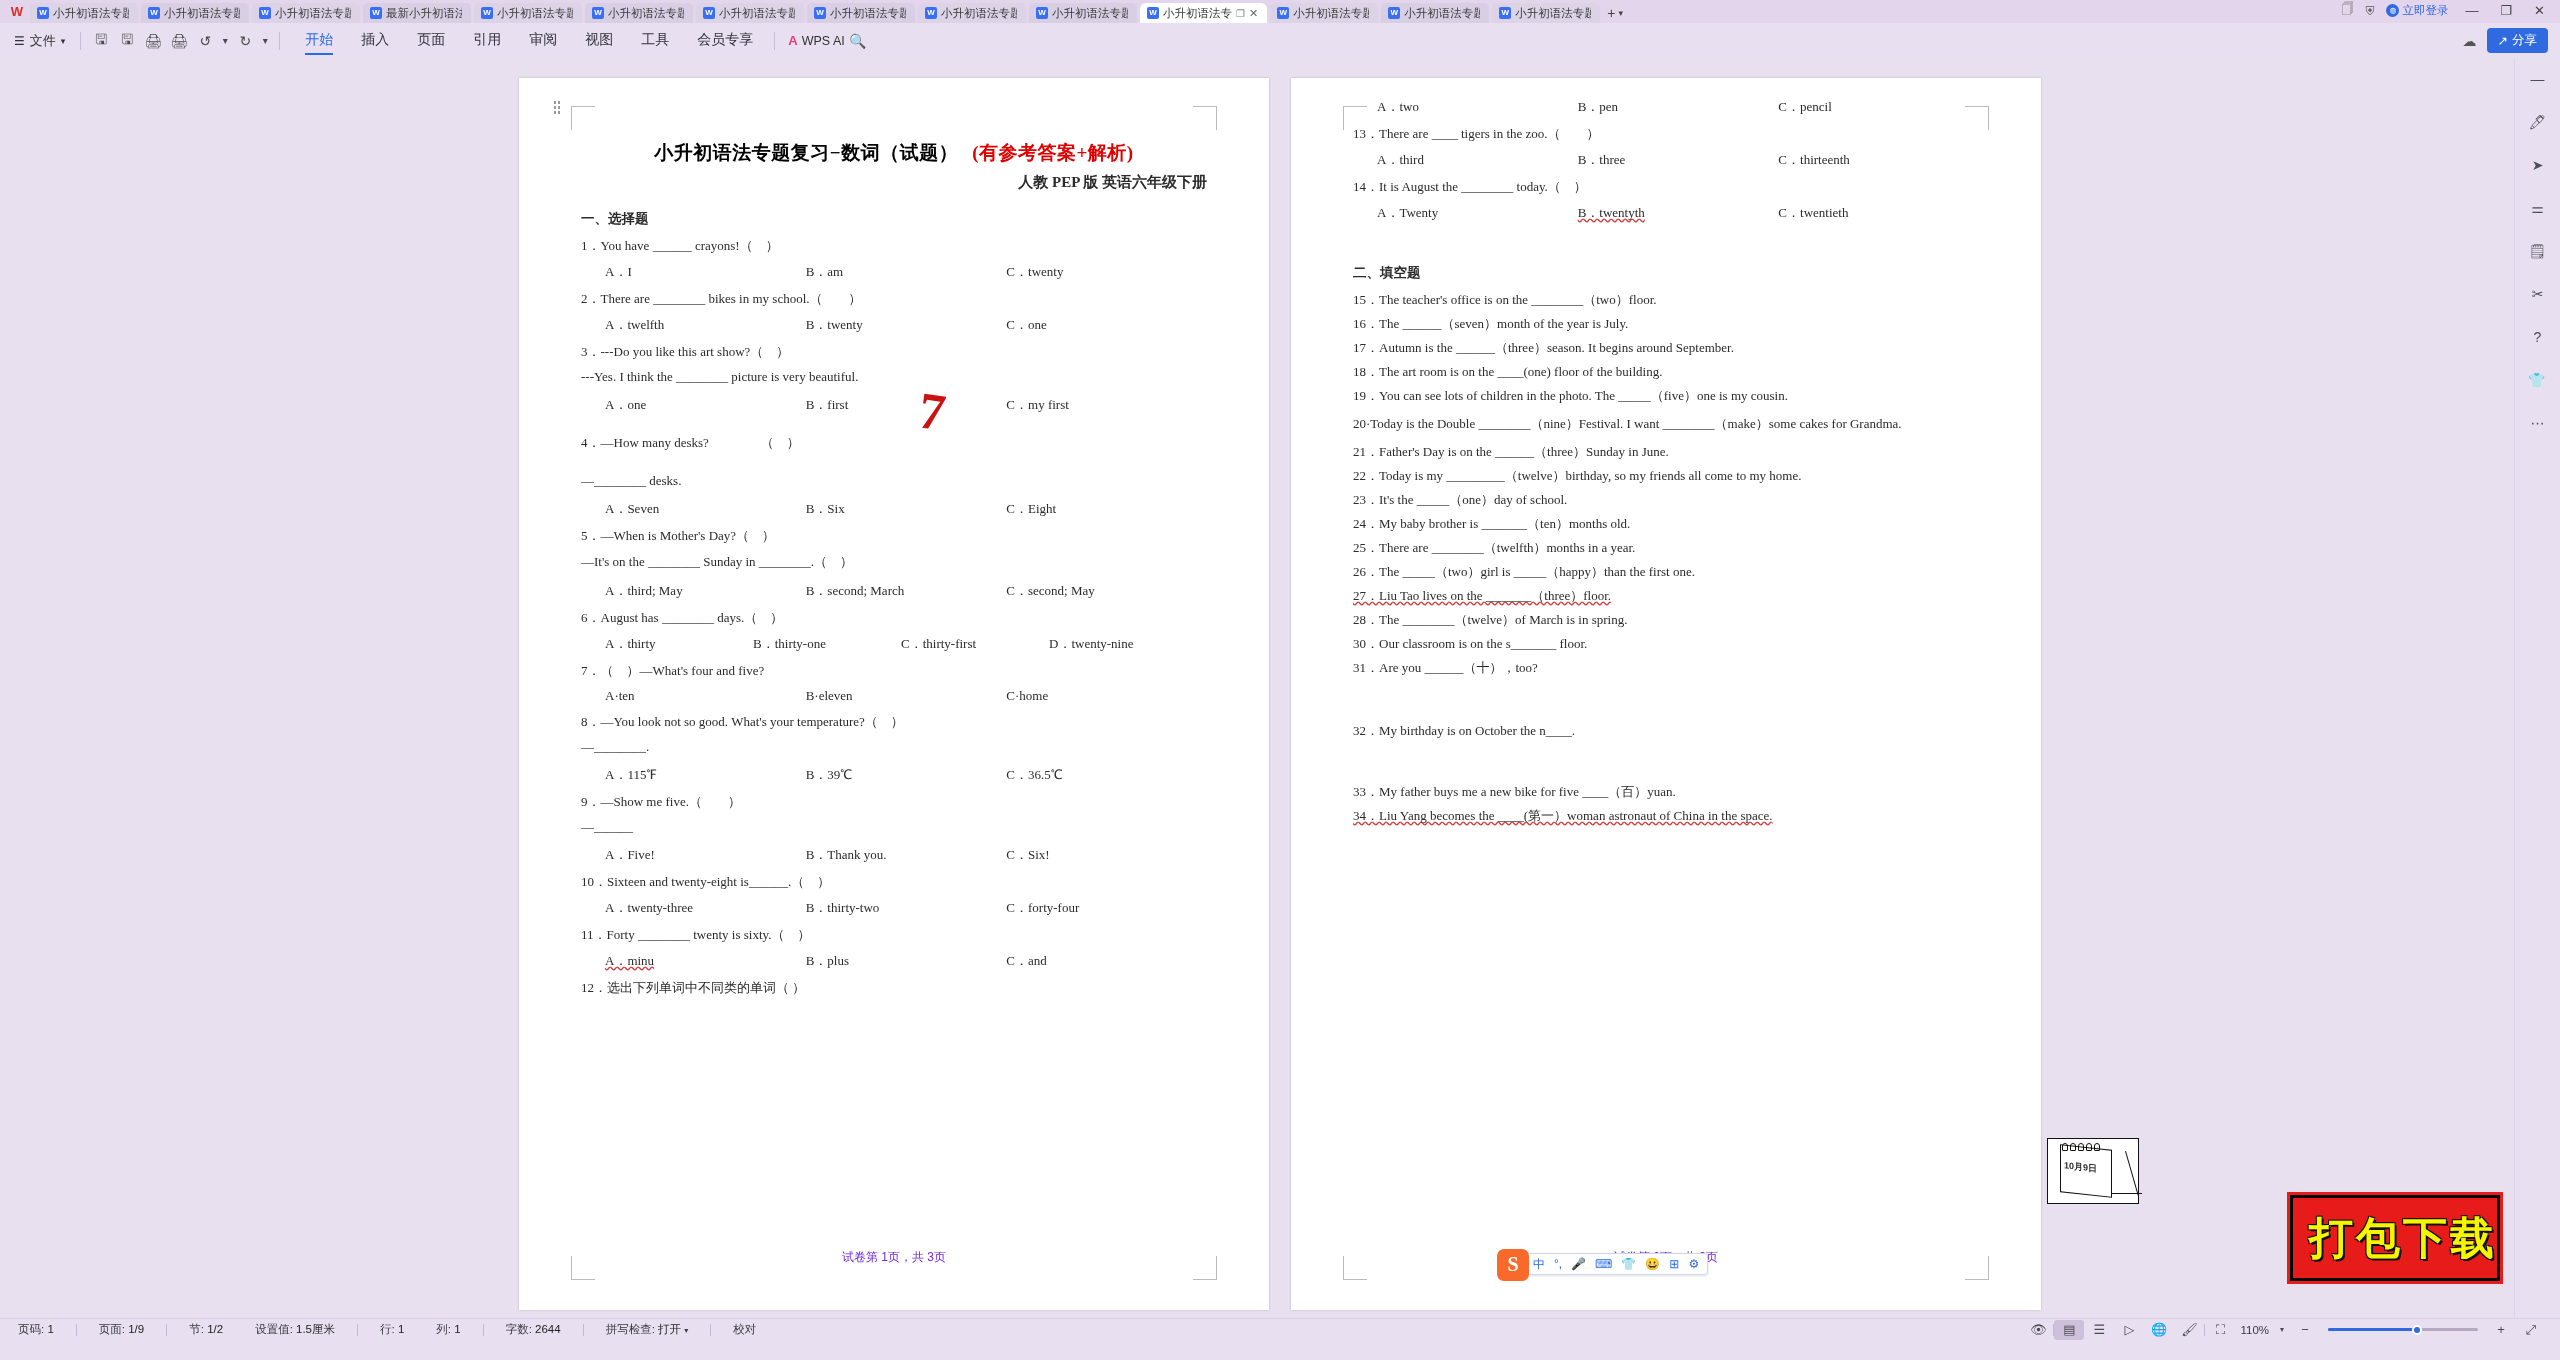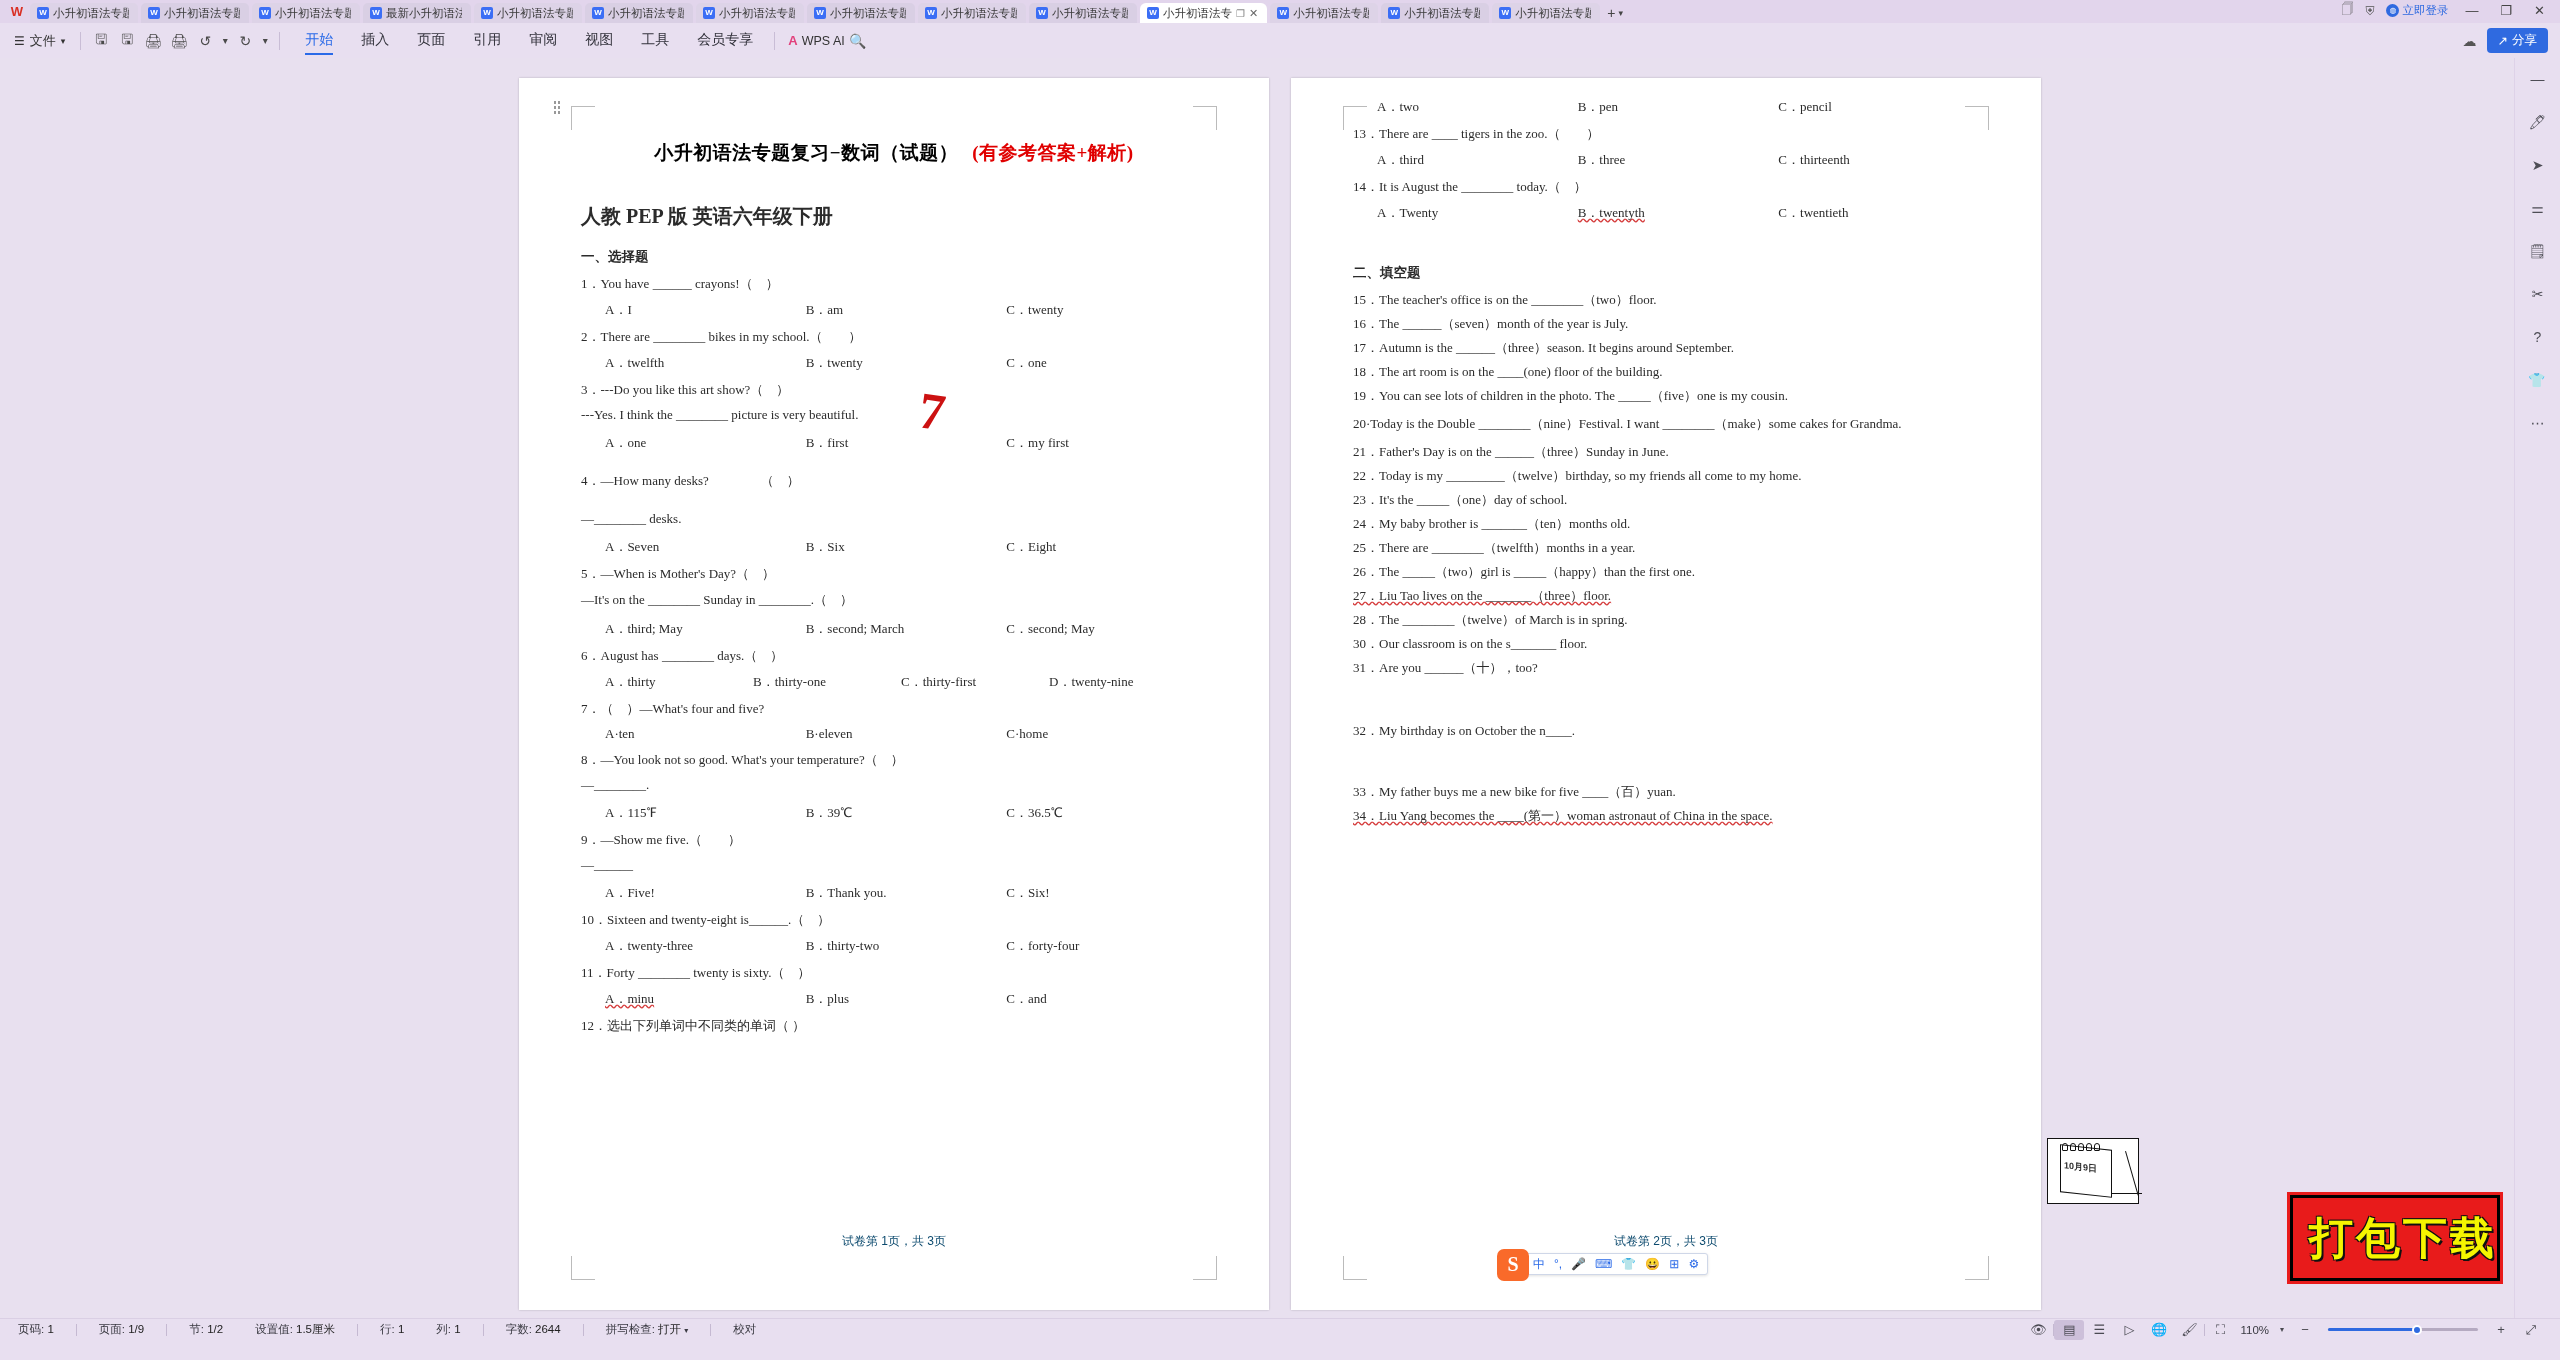--- a/index.html
+++ b/index.html
@@ -83,33 +83,33 @@
   .corner.tr{right:52px;top:28px;border-right:1px solid #bbb;border-top:1px solid #bbb;}
   .corner.bl{left:52px;bottom:30px;border-left:1px solid #bbb;border-bottom:1px solid #bbb;}
   .corner.br{right:52px;bottom:30px;border-right:1px solid #bbb;border-bottom:1px solid #bbb;}
 
   .pbody{ padding:42px 62px 0 62px; }
   .doc-title{
     text-align:center; font-size:19px; font-weight:bold; color:#000;
     margin-top:20px; letter-spacing:.5px; white-space:nowrap;
   }
   .doc-title .red{ color:#e00000; margin-left:14px; }
-  .doc-sub{ text-align:left; font-size:20px; font-weight:bold; margin-top:37px; }
+  .doc-sub{ text-align:right; font-size:15px; font-weight:bold; margin-top:7px; }
   .sec-head{ font-size:13.5px; font-weight:bold; margin-top:18px; margin-bottom:6px;}
   .q{ font-size:13px; line-height:1.0; margin-top:11px; white-space:nowrap;}
   .q.wrap{ white-space:normal; line-height:1.62;}
   .opts{ display:flex; font-size:13px; margin-top:11px; padding-left:24px;}
   .opts > span{ width:220px; }
   .opts.four > span{ width:148px; }
   .opts.four{ padding-left:24px;}
   .cont{ font-size:13px; margin-top:11px; }
   .sqx{ text-decoration:underline wavy #d53b3b; text-decoration-skip-ink:none;}
   .page-foot{
-    position:absolute; bottom:60px; left:0; right:0; text-align:center;
-    font-size:12px; color:#0c4a6e; font-family:"Liberation Sans", sans-serif;
+    position:absolute; bottom:44px; left:0; right:0; text-align:center;
+    font-size:12px; color:#6d28d9; font-family:"Liberation Sans", sans-serif;
   }
   .drag-handle{
     position:absolute; left:34px; top:22px; width:8px; height:16px;
     background-image:radial-gradient(#999 1px, transparent 1.2px);
     background-size:4px 5px;
   }
   
   .pen7{
     position:absolute; left:400px; top:308px; font-size:52px; color:#cc1111;
     font-family:"Liberation Serif", serif; font-weight:bold; transform:rotate(8deg);

